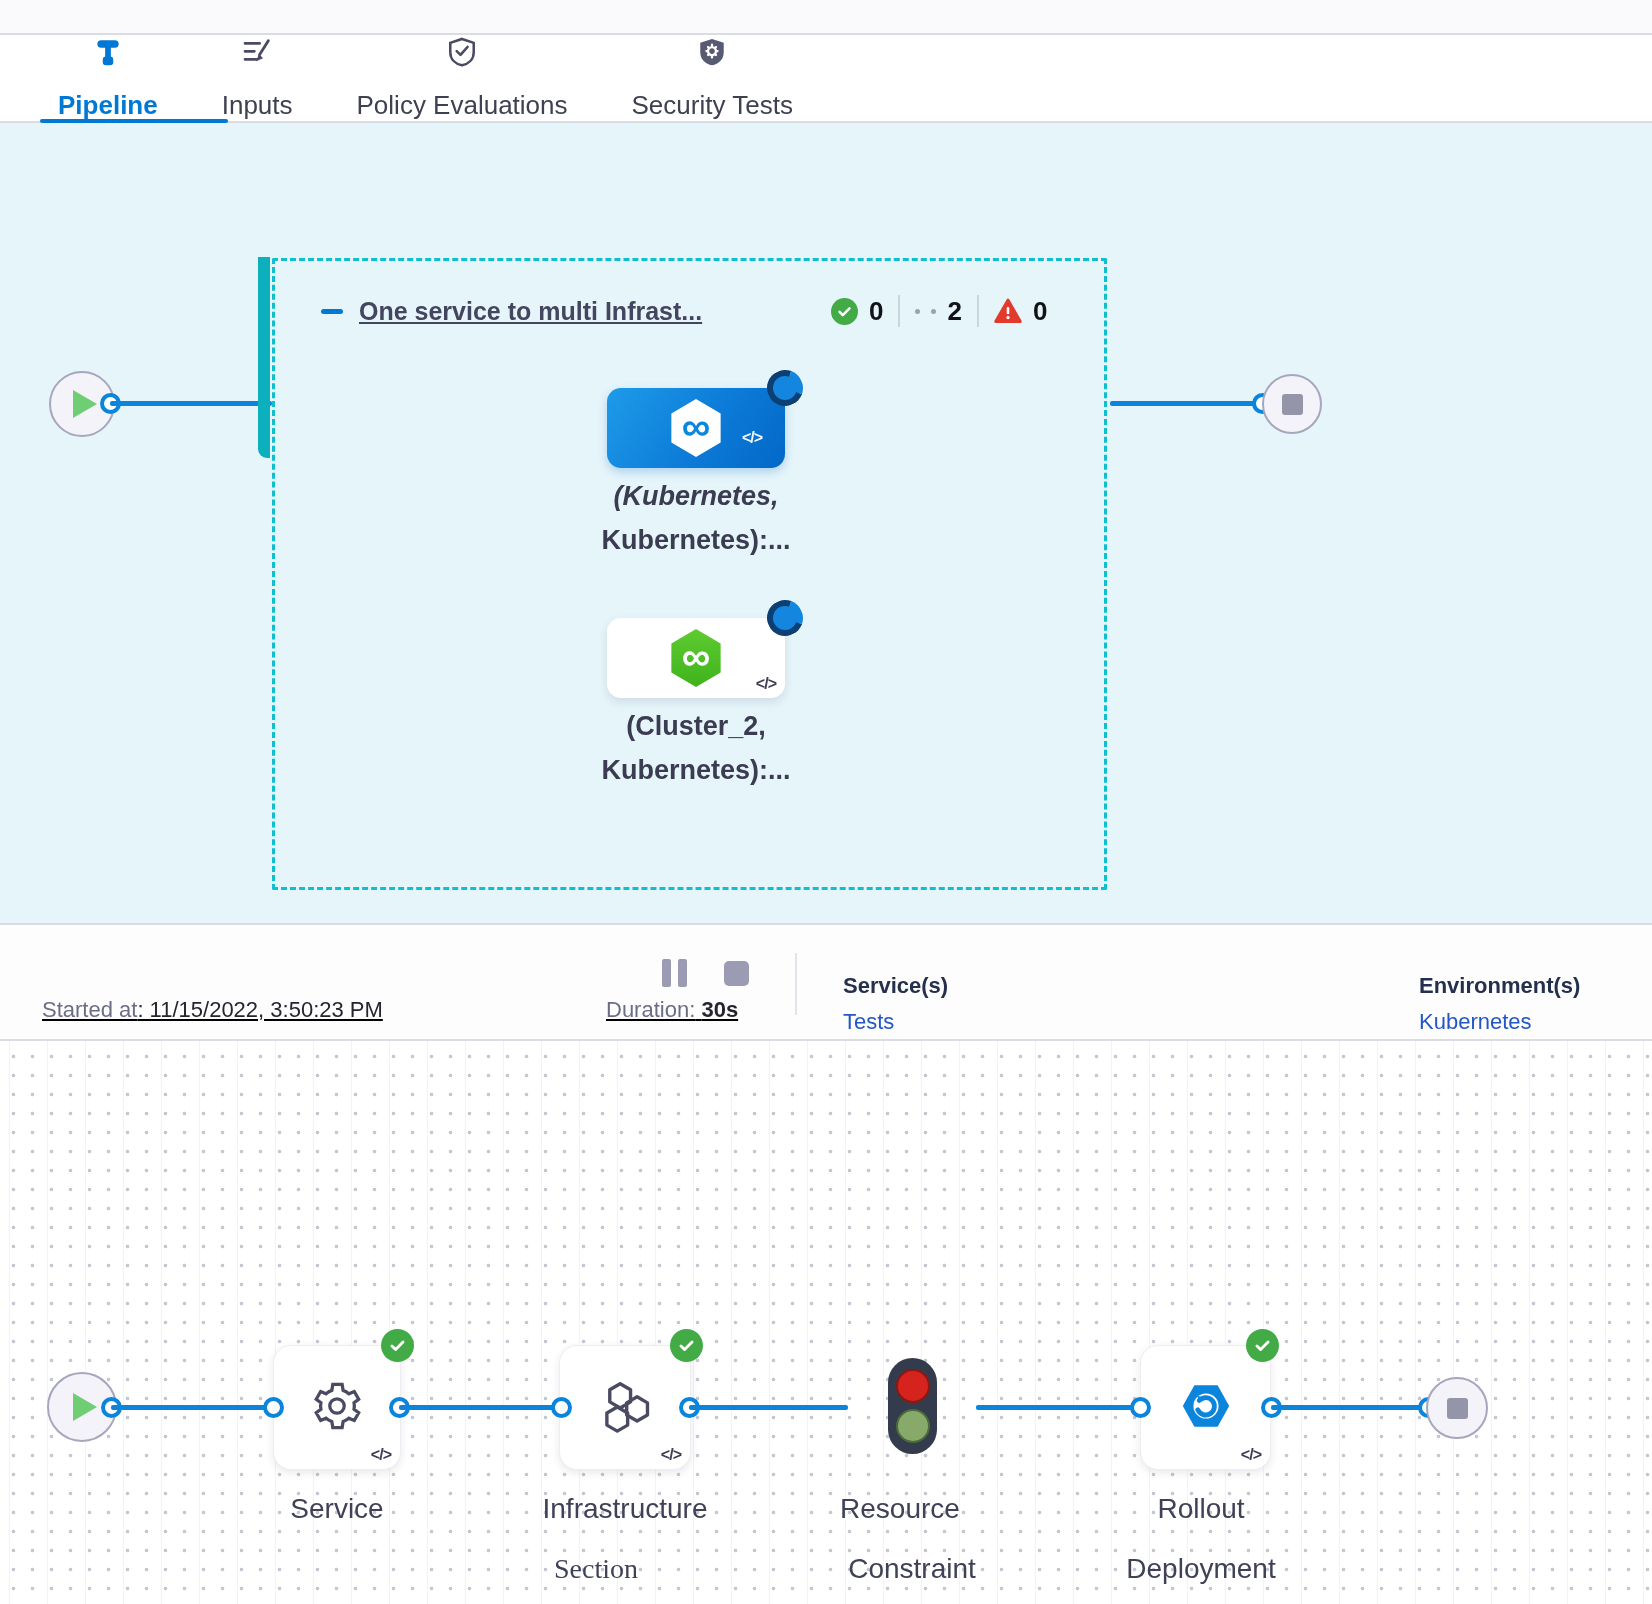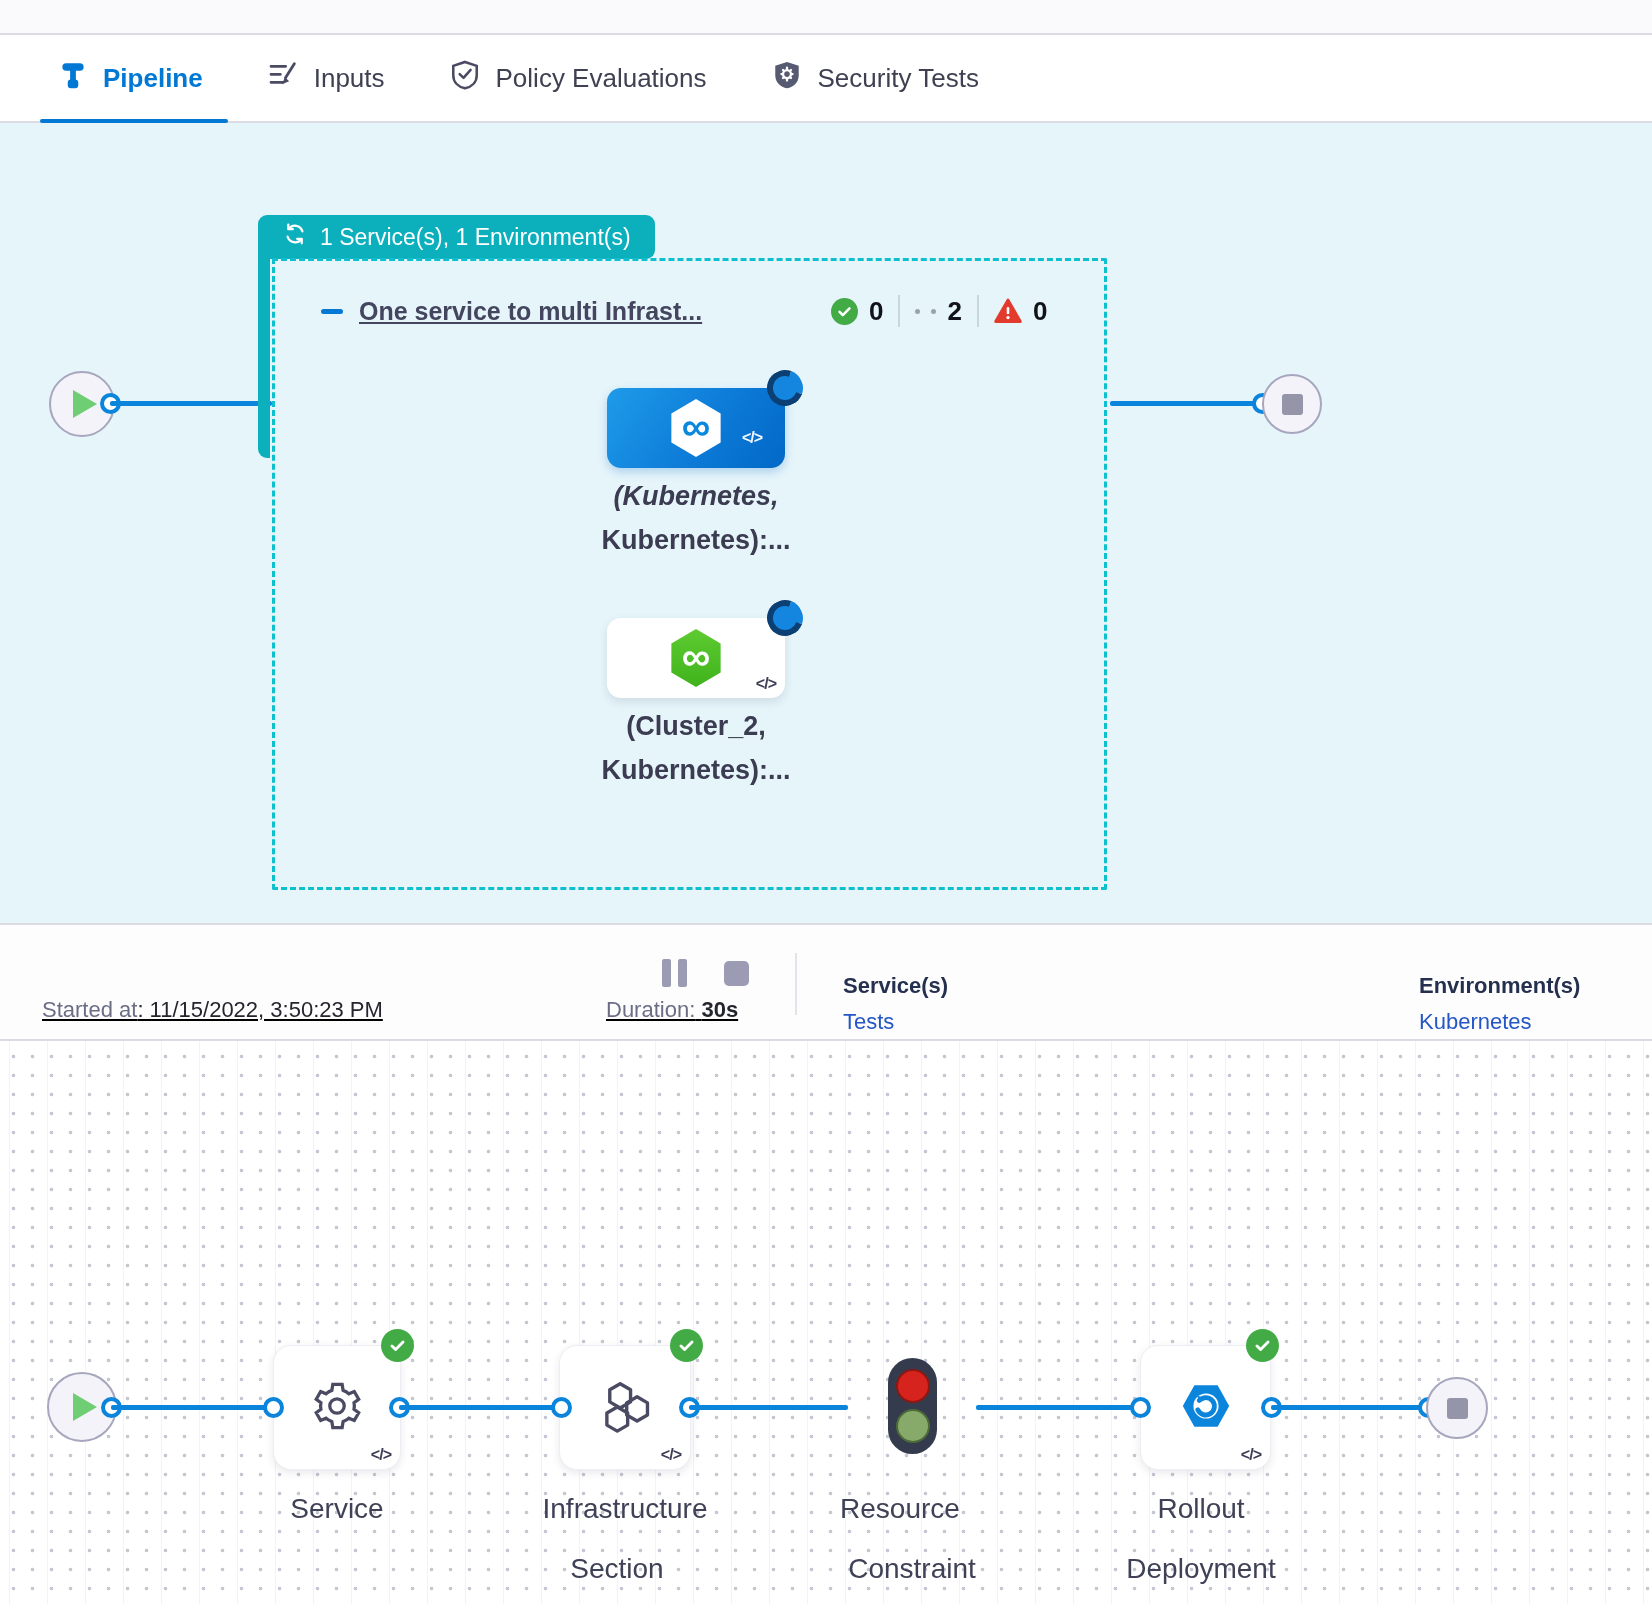--- a/index.html
+++ b/index.html
@@ -7,21 +7,21 @@
   .page {
     position:relative; width:1652px; height:1604px; overflow:hidden;
     font-family:"Liberation Sans", sans-serif; background:#fff;
   }
   .abs { position:absolute; }
 
   
   .top-strip { left:0; top:0; width:1652px; height:35px; background:#FAFAFD; border-bottom:2px solid #DBDBE3; }
   .tab-bar { left:0; top:35px; width:1652px; height:88px; background:#FFFFFF; border-bottom:2px solid #DBDBE3;
              display:flex; align-items:center; padding-left:58px; gap:64px; }
-  .tab { display:flex; align-items:center; gap:15px; font-size:26px; color:#3F4052; cursor:pointer; }
+  .tab { display:flex; align-items:center; gap:15px; font-size:26px; color:#3F4052; cursor:pointer;flex-direction:column; }
   .tab.active { color:#0278D5; font-weight:bold; }
   .tab-underline { left:40px; top:119px; width:188px; height:4px; background:#0278D5; border-radius:3px; }
 
   
   .canvas1 { left:0; top:123px; width:1652px; height:800px; background:#E6F5FA; }
 
   .node-circle { border-radius:50%; background:#F3F3F9; border:2.5px solid #A6A6BE;
                  display:flex; align-items:center; justify-content:center; }
   .play-tri { width:0; height:0; border-left:24px solid #6FCE73; border-top:14px solid transparent;
               border-bottom:14px solid transparent; margin-left:6px; }
@@ -147,31 +147,20 @@
   <div class="abs tab-underline"></div>
 
   <div class="abs canvas1">
 
     <div class="abs node-circle" style="left:49px;top:248px;width:66px;height:66px;">
       <div class="play-tri"></div>
     </div>
     <div class="abs conn" style="left:100px;top:270px;"></div>
     <div class="abs edge" style="left:110px;top:278px;width:162px;"></div>
 
-    <div class="abs matrix-badge">
-      <span>
-        <svg width="26" height="26" viewBox="0 0 24 24" fill="none" stroke="#fff" stroke-width="2.1" stroke-linecap="round" stroke-linejoin="round">
-            <path d="M18.8 9.5a7.2 7.2 0 0 0-12.6-2.3"></path>
-            <path d="M5.8 3.4v4.2h4.2"></path>
-            <path d="M5.2 14.5a7.2 7.2 0 0 0 12.6 2.3"></path>
-            <path d="M18.2 20.6v-4.2H14"></path>
-          </svg>
-      </span>
-      <span>1 Service(s), 1 Environment(s)</span>
-    </div>
     <div class="abs matrix-badge-tail"></div>
 
     <div class="abs matrix-box">
       <div class="abs collapse-minus" style="left:46px;top:48px;"></div>
       <div class="abs group-title" style="left:84px;top:36px;">One service to multi Infrast...</div>
 
       <div class="abs counts" style="left:556px;top:34px;">
         <div class="badge-circle">
           <svg width="17" height="17" viewBox="0 0 24 24">
               <path d="M5 12.5l4.6 4.6L19 7.6" stroke="#fff" stroke-width="3.6" fill="none" stroke-linecap="round" stroke-linejoin="round"></path>
@@ -317,20 +306,20 @@
     </div>
     <div class="abs edge" style="left:1271px;top:364px;width:157px;"></div>
 
     <div class="abs conn" style="left:1418px;top:356px;"></div>
     <div class="abs node-circle" style="left:1426px;top:336px;width:62px;height:62px;">
       <div class="stop-sq"></div>
     </div>
 
     <div class="n-label" style="left:227px;top:452px;">Service</div>
     <div class="n-label" style="left:515px;top:452px;">Infrastructure</div>
-    <div class="n-label" style="left:507px;top:512px;">Section</div>
+    <div class="n-label" style="left:486px;top:512px;font-family:Liberation Serif, serif;">Section</div>
     <div class="n-label" style="left:790px;top:452px;">Resource</div>
     <div class="n-label" style="left:802px;top:512px;">Constraint</div>
     <div class="n-label" style="left:1091px;top:452px;">Rollout</div>
     <div class="n-label" style="left:1091px;top:512px;">Deployment</div>
   </div>
 
 </div>
 
 </body></html>

